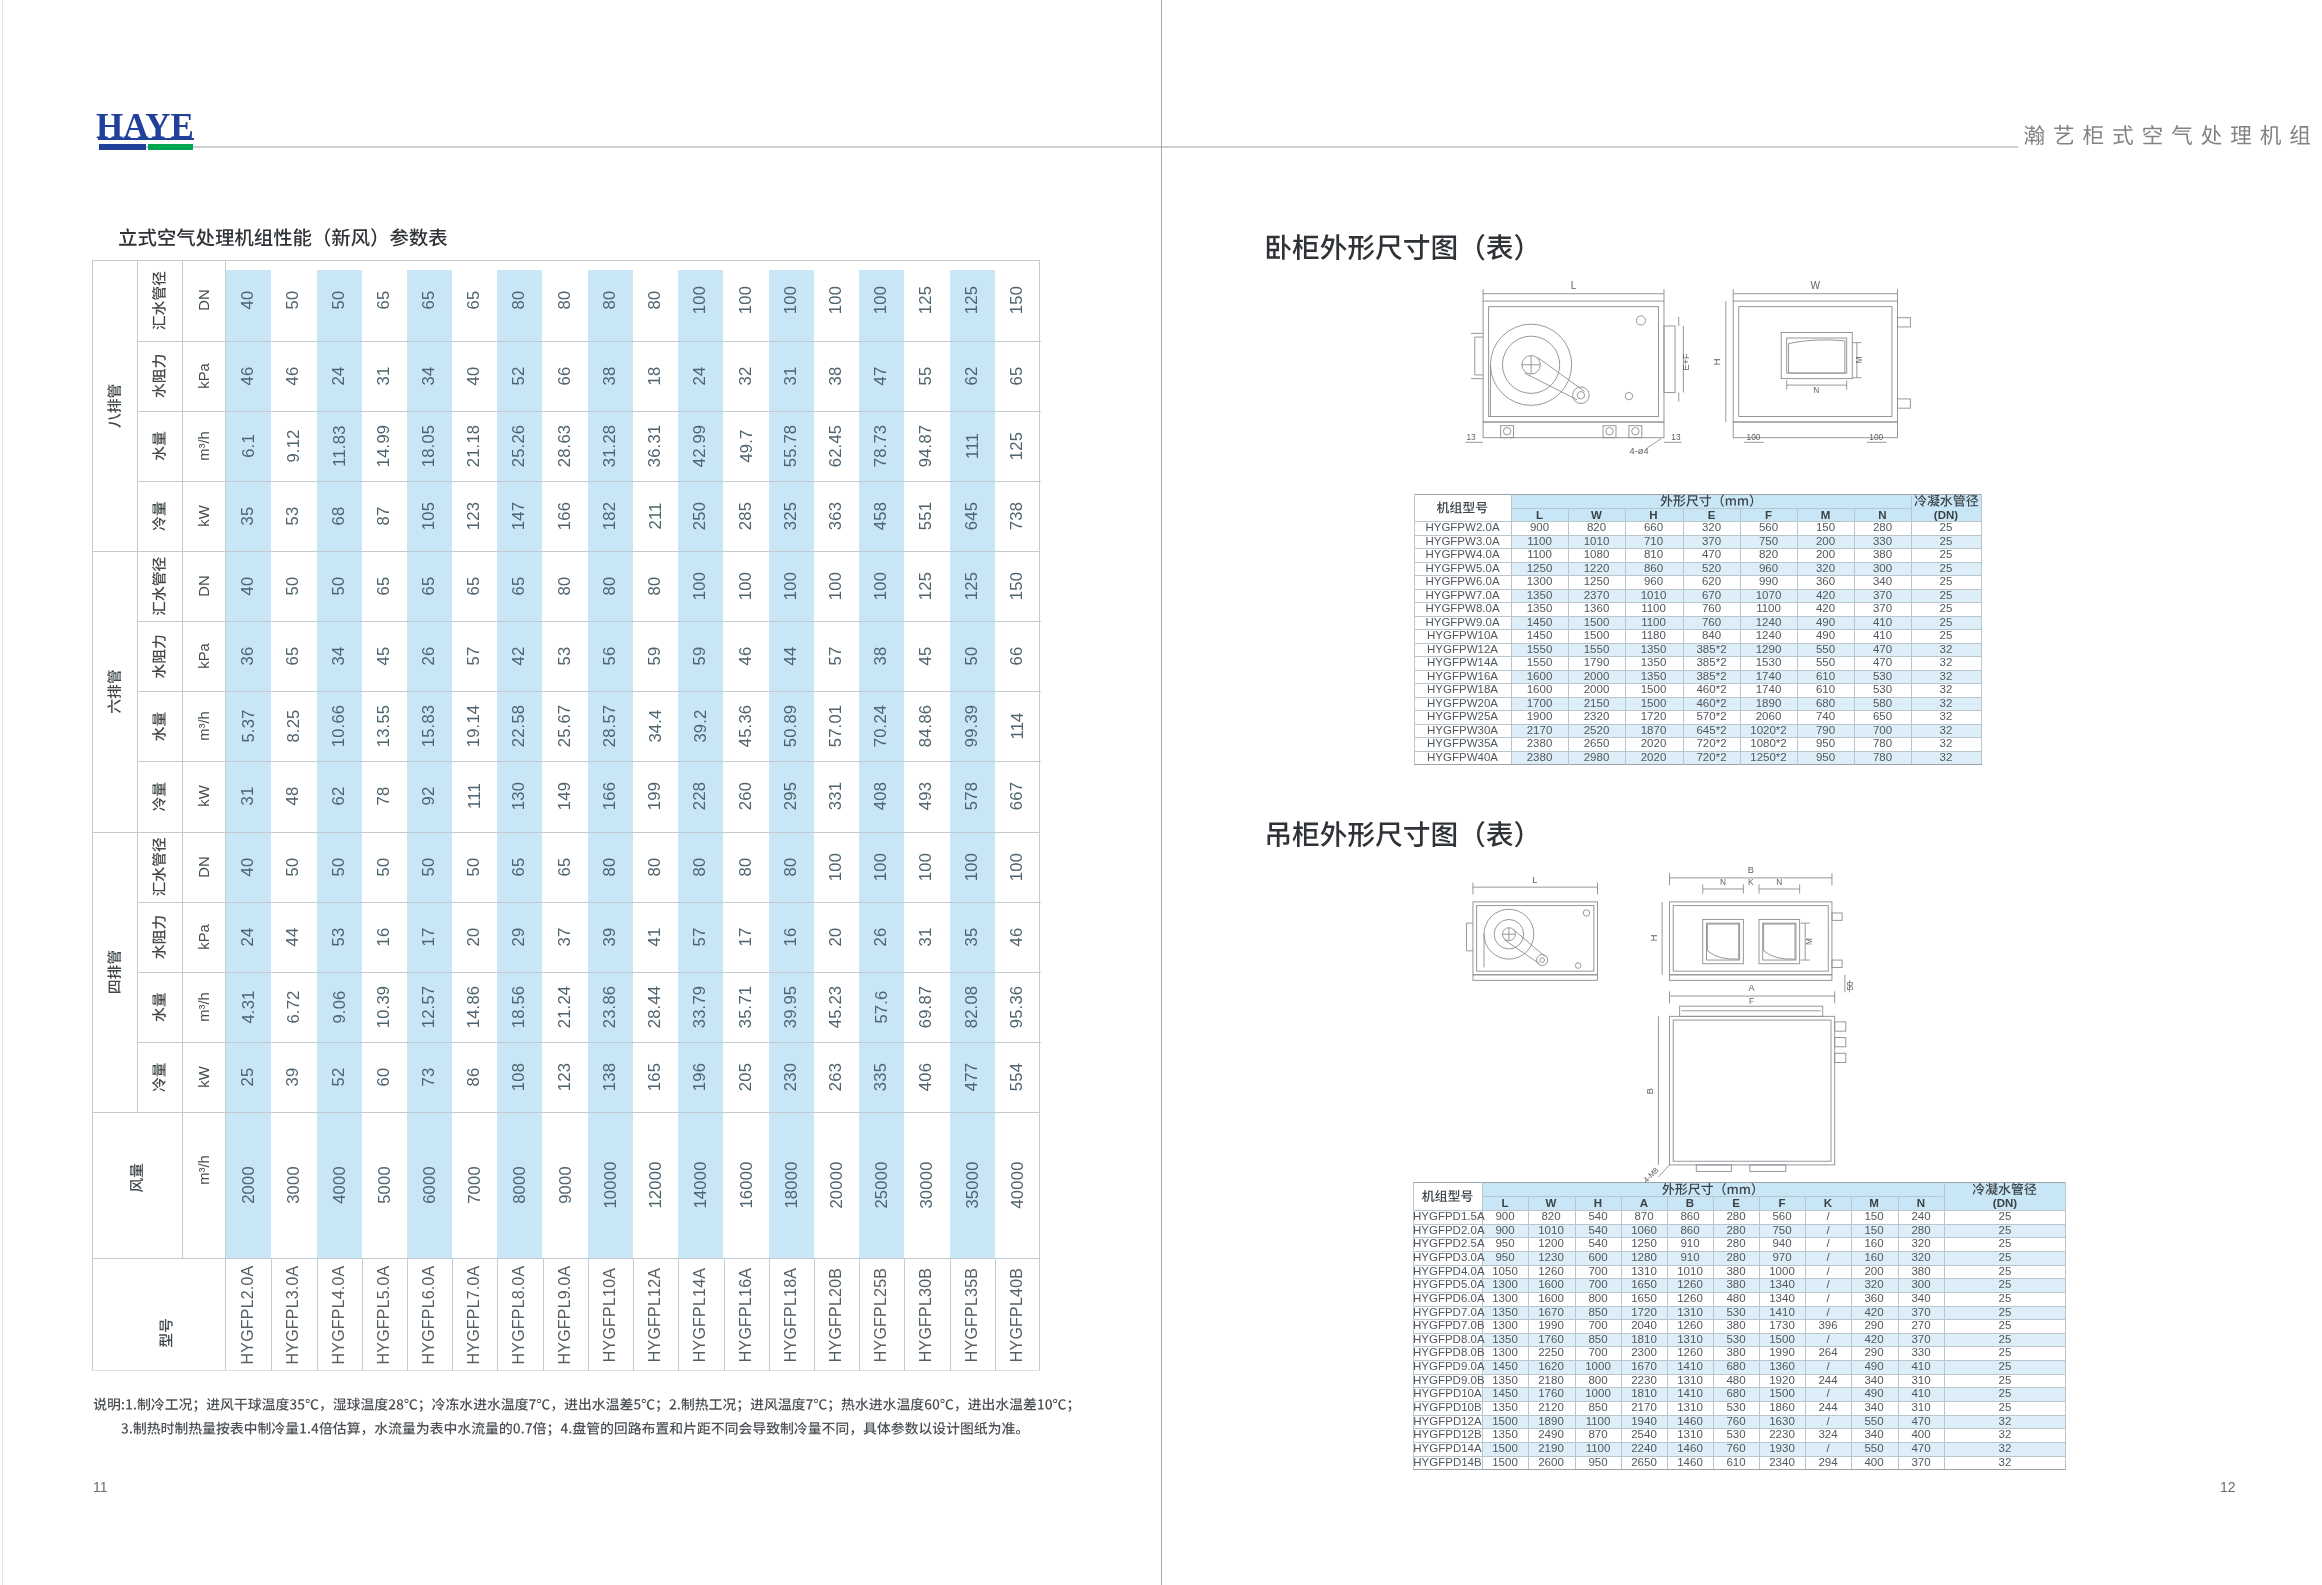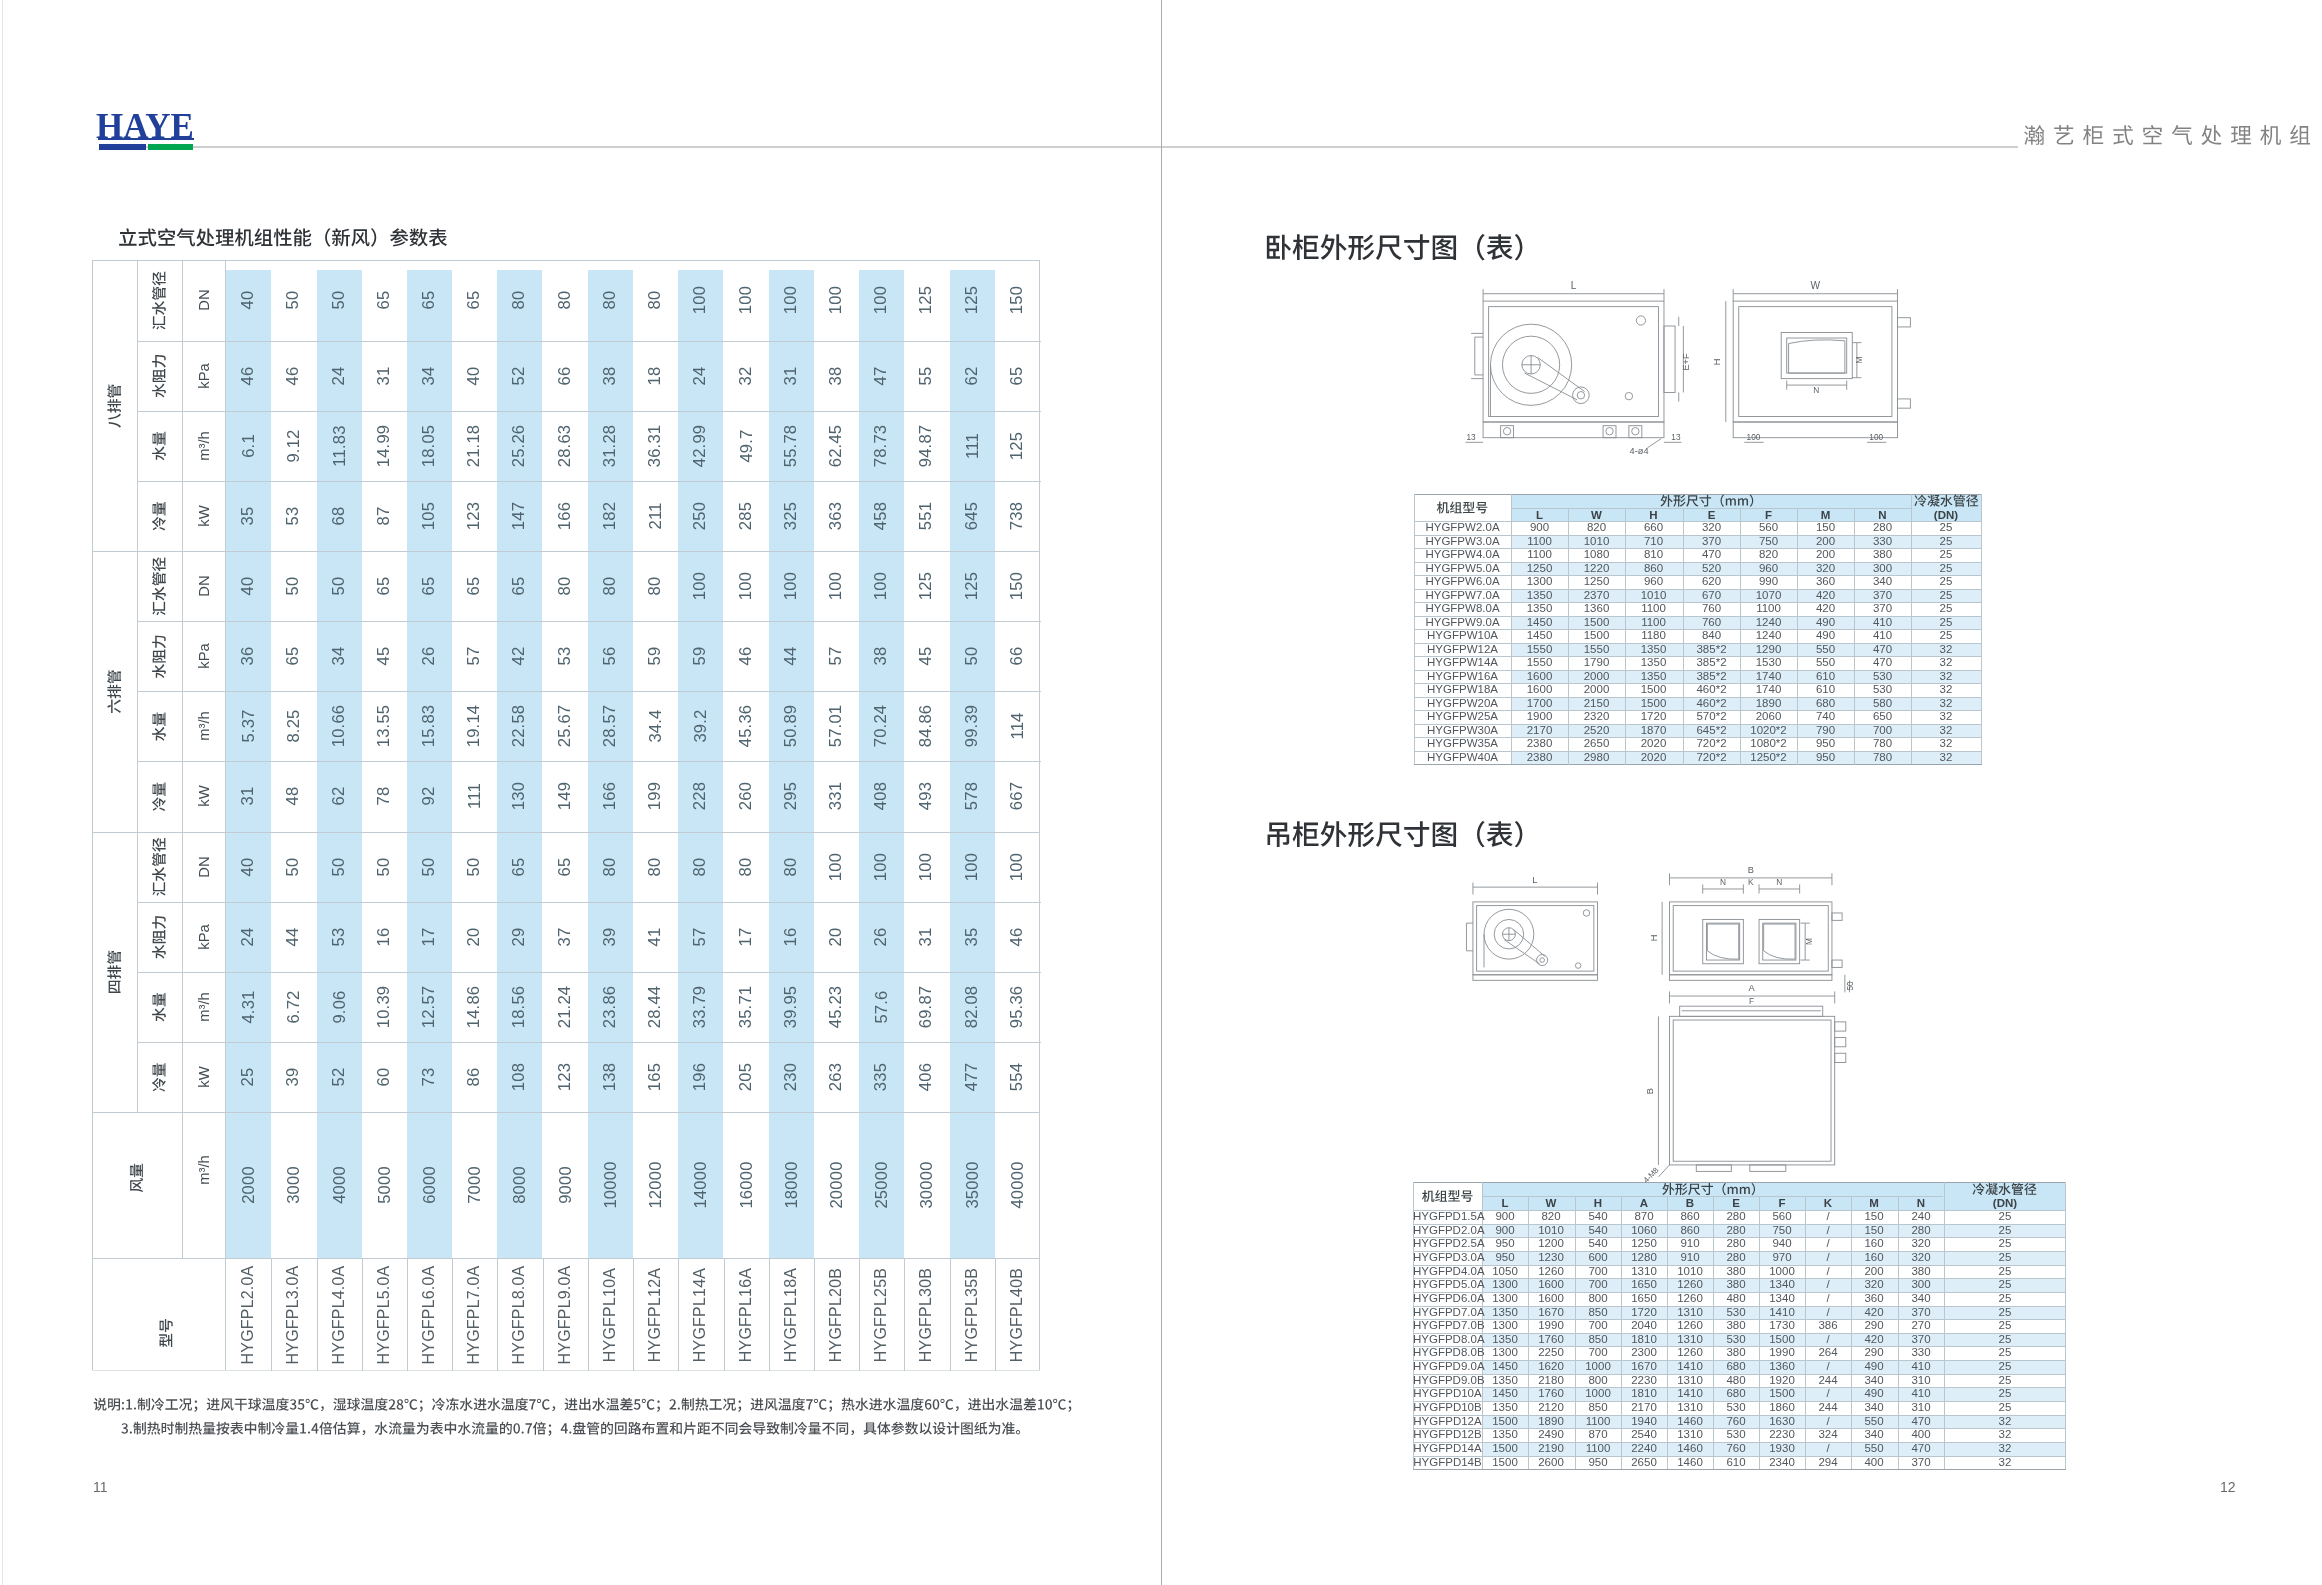--- a/index.html
+++ b/index.html
@@ -1225,21 +1225,21 @@
 <div class="pc td" style="left:1898px;top:1306px;width:46px;height:13.6px;line-height:13.6px">370</div>
 <div class="pc td" style="left:1944px;top:1306px;width:122px;height:13.6px;line-height:13.6px">25</div>
 <div class="pc td" style="left:1413px;top:1319px;width:69px;height:13.6px;line-height:13.6px">HYGFPD7.0B</div>
 <div class="pc td" style="left:1482px;top:1319px;width:46px;height:13.6px;line-height:13.6px">1300</div>
 <div class="pc td" style="left:1528px;top:1319px;width:46px;height:13.6px;line-height:13.6px">1990</div>
 <div class="pc td" style="left:1575px;top:1319px;width:46px;height:13.6px;line-height:13.6px">700</div>
 <div class="pc td" style="left:1621px;top:1319px;width:46px;height:13.6px;line-height:13.6px">2040</div>
 <div class="pc td" style="left:1667px;top:1319px;width:46px;height:13.6px;line-height:13.6px">1260</div>
 <div class="pc td" style="left:1713px;top:1319px;width:46px;height:13.6px;line-height:13.6px">380</div>
 <div class="pc td" style="left:1759px;top:1319px;width:46px;height:13.6px;line-height:13.6px">1730</div>
-<div class="pc td" style="left:1805px;top:1319px;width:46px;height:13.6px;line-height:13.6px">386</div>
+<div class="pc td" style="left:1805px;top:1319px;width:46px;height:13.6px;line-height:13.6px">396</div>
 <div class="pc td" style="left:1851px;top:1319px;width:46px;height:13.6px;line-height:13.6px">290</div>
 <div class="pc td" style="left:1898px;top:1319px;width:46px;height:13.6px;line-height:13.6px">270</div>
 <div class="pc td" style="left:1944px;top:1319px;width:122px;height:13.6px;line-height:13.6px">25</div>
 <div class="pc td" style="left:1413px;top:1333px;width:69px;height:13.6px;line-height:13.6px">HYGFPD8.0A</div>
 <div class="pc td" style="left:1482px;top:1333px;width:46px;height:13.6px;line-height:13.6px">1350</div>
 <div class="pc td" style="left:1528px;top:1333px;width:46px;height:13.6px;line-height:13.6px">1760</div>
 <div class="pc td" style="left:1575px;top:1333px;width:46px;height:13.6px;line-height:13.6px">850</div>
 <div class="pc td" style="left:1621px;top:1333px;width:46px;height:13.6px;line-height:13.6px">1810</div>
 <div class="pc td" style="left:1667px;top:1333px;width:46px;height:13.6px;line-height:13.6px">1310</div>
 <div class="pc td" style="left:1713px;top:1333px;width:46px;height:13.6px;line-height:13.6px">530</div>

